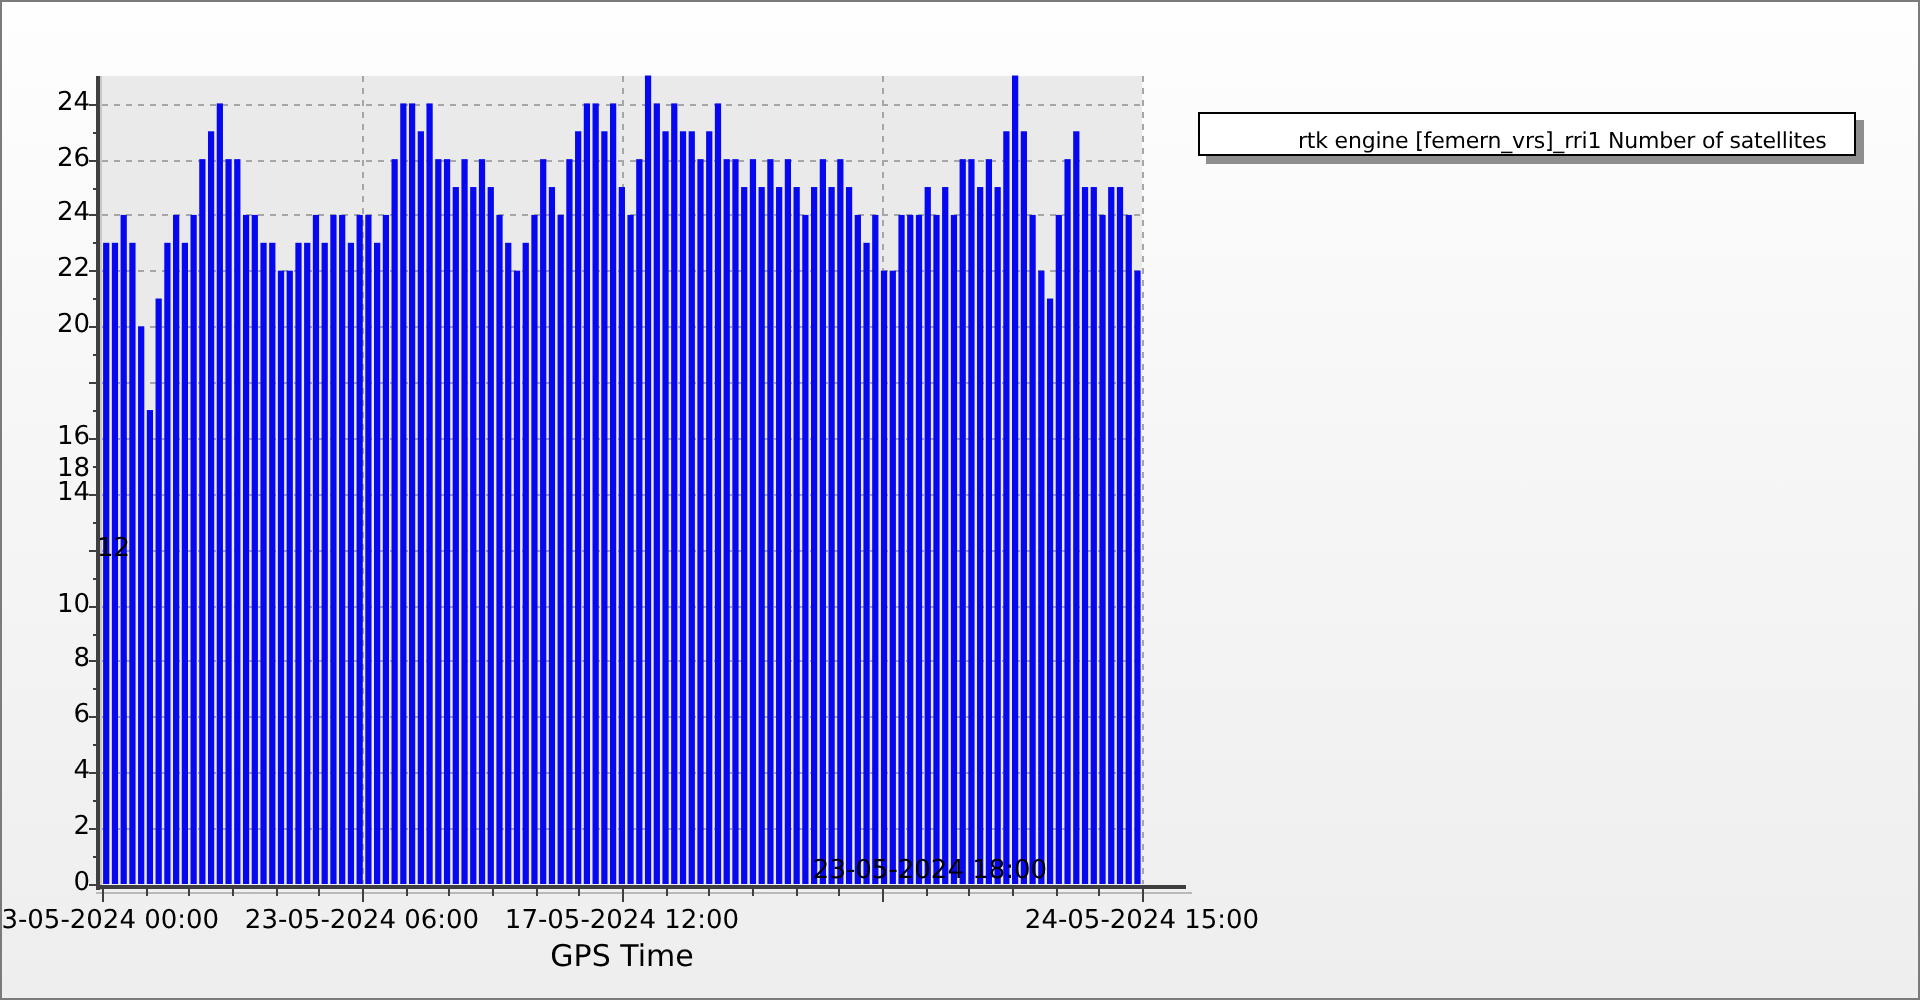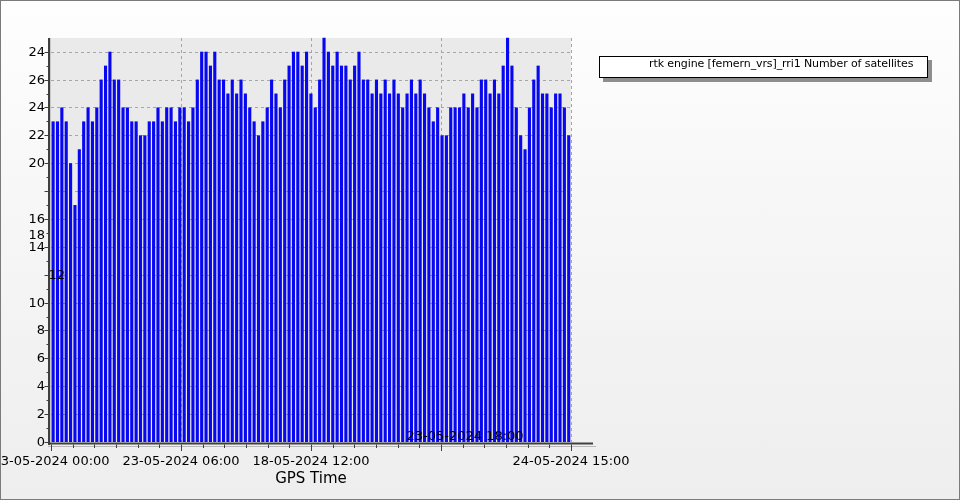--- a/index.html
+++ b/index.html
@@ -17,21 +17,21 @@
     white-space:nowrap;
   }
   .ylab{width:44px;text-align:right;}
   .xlab{width:130px;text-align:center;}
   .axis-title{
     position:absolute;font-size:15px;color:#000;
     width:120px;text-align:center;
   }
   .legend{
     position:absolute;
-    display:flex;align-items:flex-start;
+    display:flex;align-items:flex-end;
     background:#ffffff;
     border:1px solid #000000;
     box-shadow:4px 4px 0 0 #8e8e8e;
     padding:0 6px 0 10px;
     height:20px;
   }
   .legend-line{
     width:30px;height:3px;flex:0 0 30px;
     margin-right:9px;
     border-radius:1px;
@@ -263,21 +263,21 @@
       <div class="tick-label ylab" style="left: 0px; top: 238.85px;">14</div>
       <div class="tick-label ylab" style="left: 0px; top: 210.971px;">16</div>
       <div class="tick-label ylab" style="left: 0px; top: 183.093px; margin-top: 44px;">18</div>
       <div class="tick-label ylab" style="left: 0px; top: 155.214px;">20</div>
       <div class="tick-label ylab" style="left: 0px; top: 127.336px;">22</div>
       <div class="tick-label ylab" style="left: 0px; top: 99.4571px;">24</div>
       <div class="tick-label ylab" style="left: 0px; top: 71.5786px;">26</div>
       <div class="tick-label ylab" style="left: 0px; top: 43.7px;">24</div>
       <div class="tick-label xlab" style="left: -15px; top: 453px;">23-05-2024 00:00</div>
       <div class="tick-label xlab" style="left: 115px; top: 453px;">23-05-2024 06:00</div>
-      <div class="tick-label xlab" style="left: 245px; top: 453px;">18-05-2024 12:00</div>
+      <div class="tick-label xlab" style="left: 245px; top: 453px;">17-05-2024 12:00</div>
       <div class="tick-label xlab" style="left: 375px; top: 428px; margin-left: 24px;">23-05-2024 18:00</div>
       <div class="tick-label xlab" style="left: 505px; top: 453px;">24-05-2024 15:00</div>
     </div>
 
   <div class="axis-title" style="left:250px;top:468px;">GPS Time</div>
 
   <div class="legend" style="left:598px;top:55px;width:311px;">
     <span class="legend-line"></span>
     <span class="legend-text">rtk engine [femern_vrs]_rri1 Number of satellites</span>
   </div>

